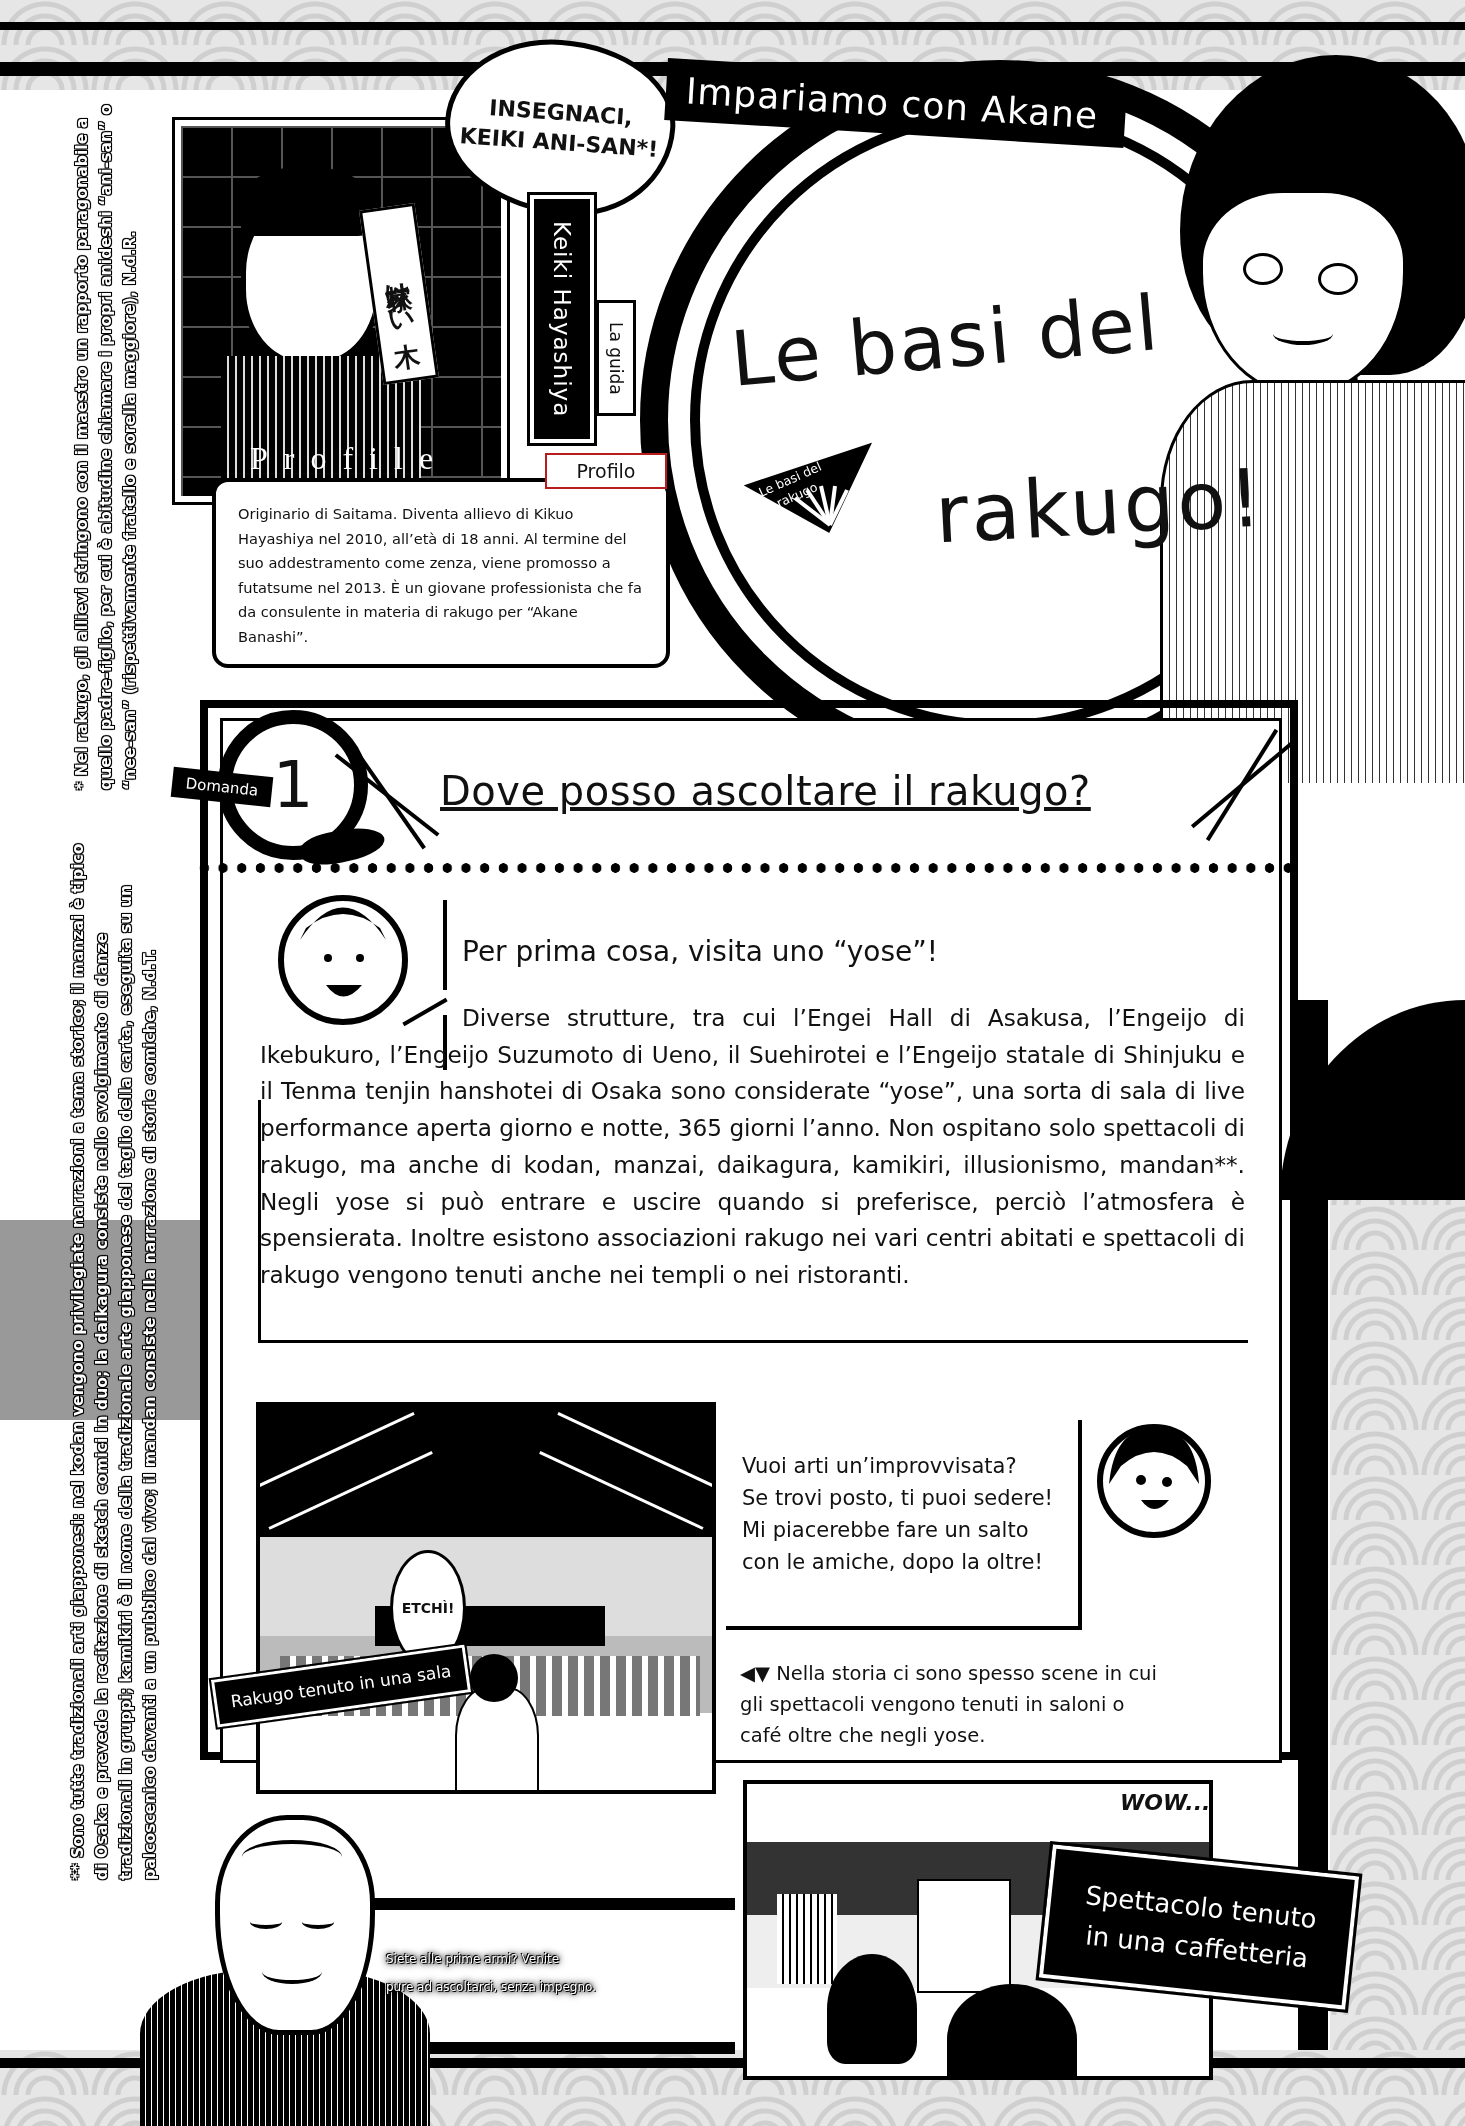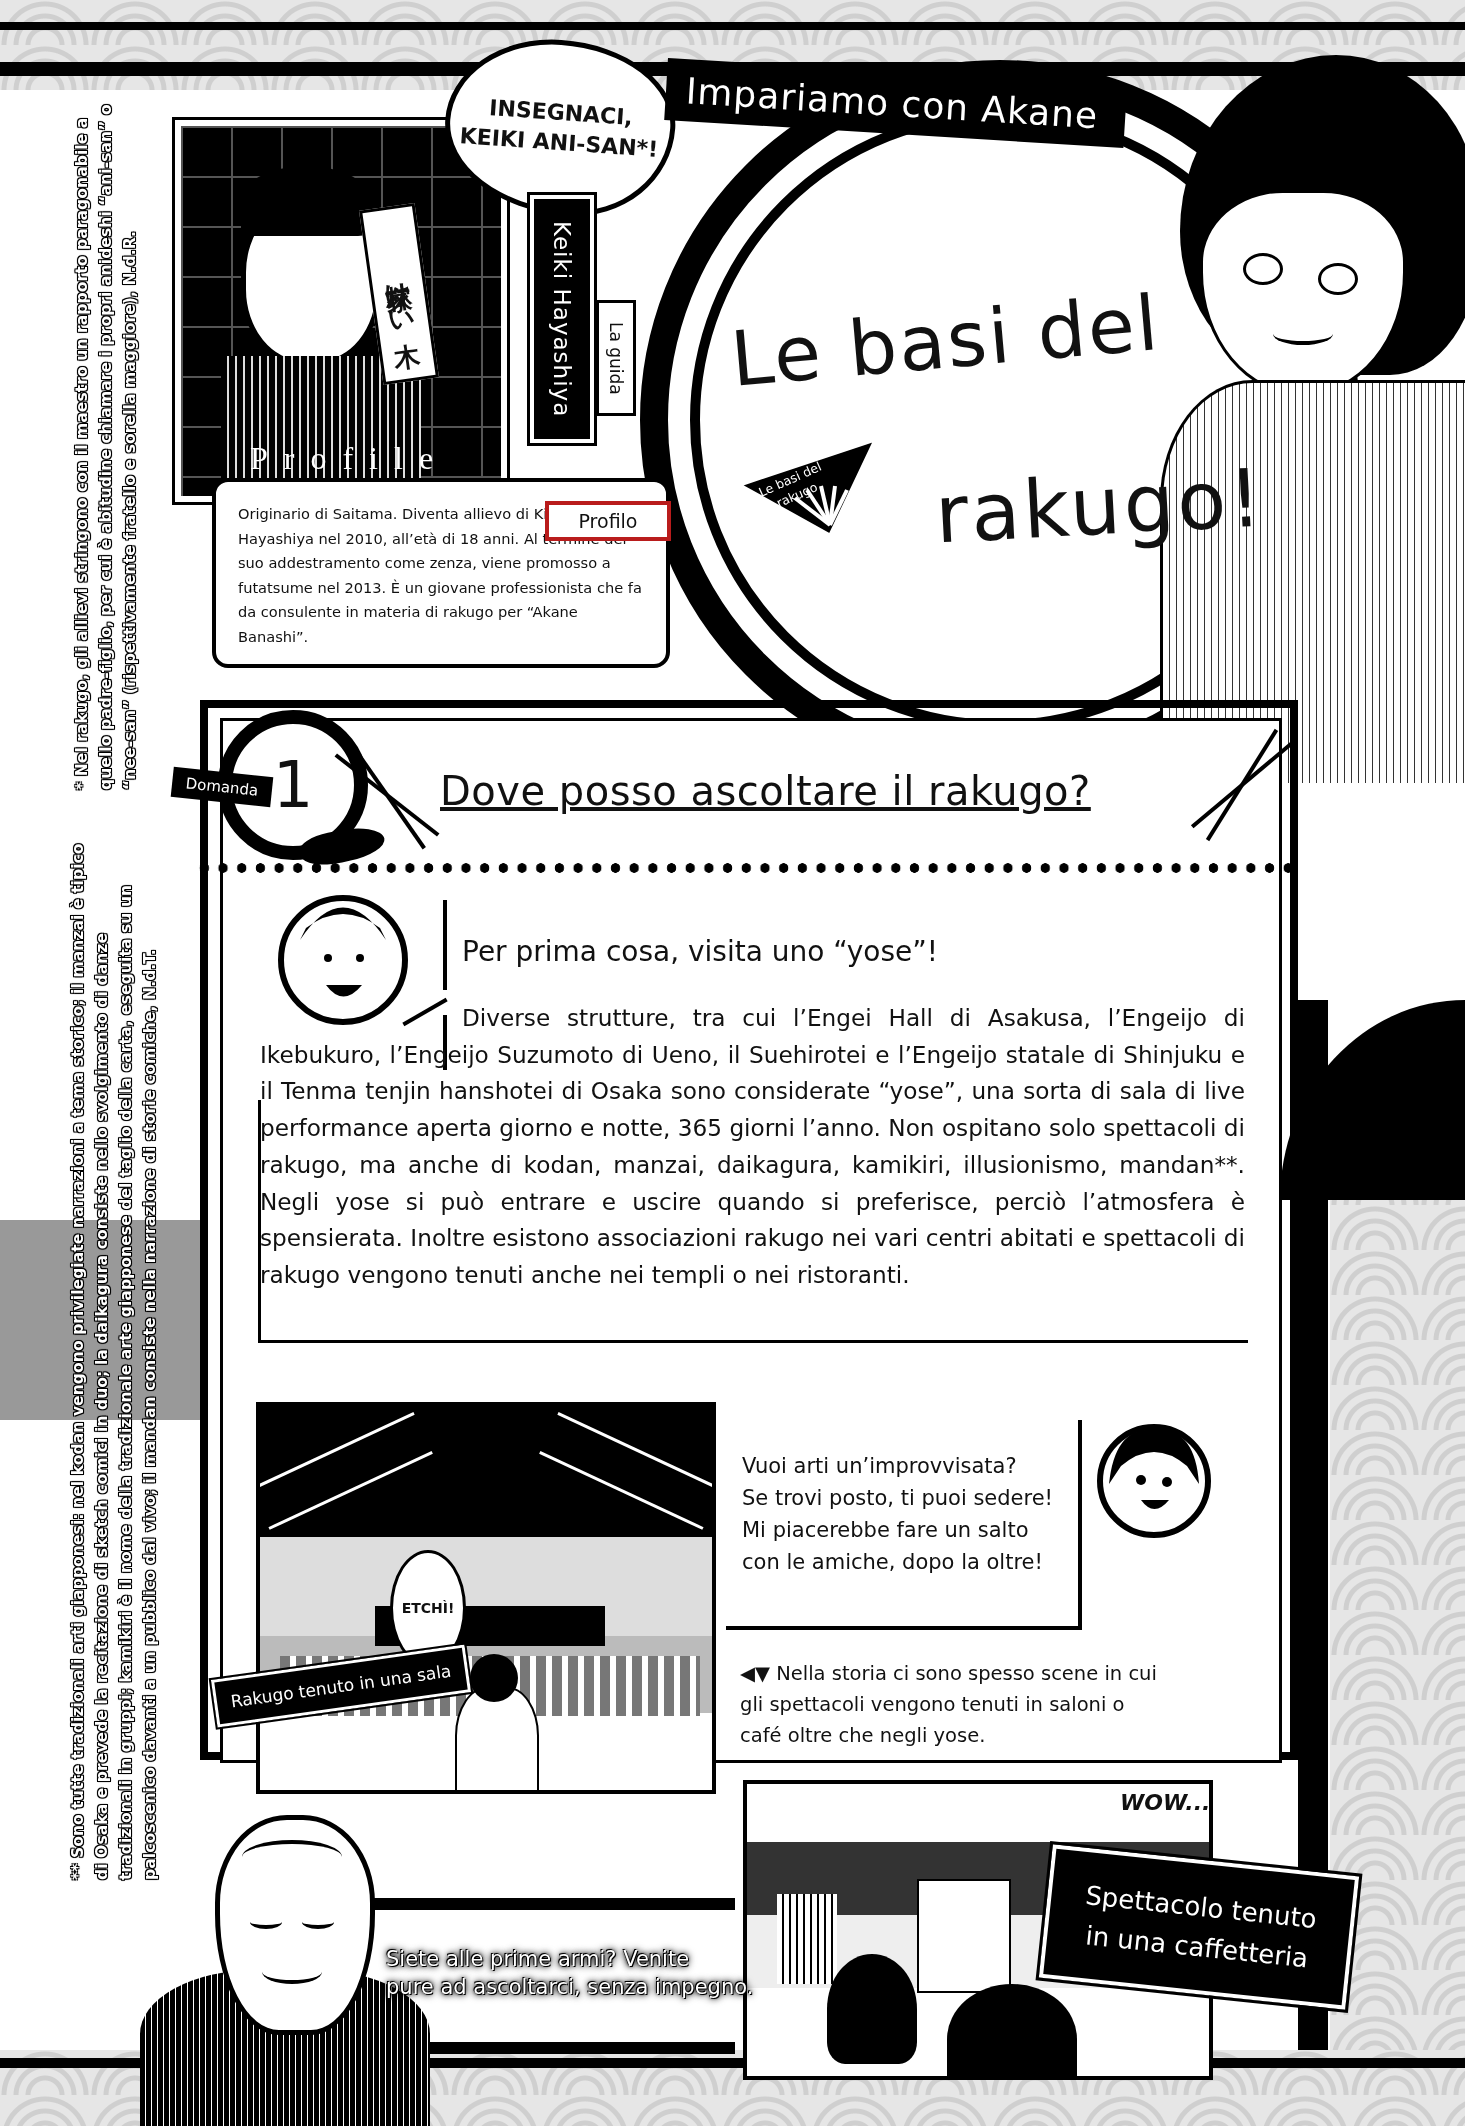--- a/index.html
+++ b/index.html
@@ -52,22 +52,22 @@
     }
     .guide-tag {
       left: 596px; top: 300px; width: 34px; height: 110px; background: #fff; border: 3px solid #000;
       writing-mode: vertical-rl; display: flex; align-items: center; justify-content: center; font-size: 17px;
     }
     .profile-word {
       left: 250px; top: 440px; color: #fff; font-family: Liberation Serif, serif;
       font-size: 32px; letter-spacing: 16px;
     }
     .profilo-tag {
-      left: 545px; top: 453px; width: 118px; height: 32px; background: #fff; border: 4px solid #b91c1c;
-      display: flex; align-items: center; justify-content: center; font-size: 19px; z-index: 3; margin-top: 48px;
+      left: 545px; top: 453px; width: 118px; height: 32px; background: #fff; border: 2px solid #b91c1c;
+      display: flex; align-items: center; justify-content: center; font-size: 19px; z-index: 3;
     }
     .profile-card {
       left: 212px; top: 478px; width: 458px; height: 190px; background: #fff;
       border: 4px solid #000; border-radius: 16px; box-sizing: border-box;
       padding: 20px 22px; font-size: 14.6px; line-height: 24.5px; z-index: 2;
     }
     
     .title-ring {
       left: 640px; top: 60px; width: 720px; height: 720px; border-radius: 50%;
       border: 28px solid #000; box-sizing: border-box; background: transparent;
@@ -185,21 +185,21 @@
     .oldman-body {
       left: 140px; top: 1970px; width: 290px; height: 160px; background: #000;
       border-radius: 40% 40% 0 0; z-index: 5;
       background-image: repeating-linear-gradient(90deg, #000 0 5px, #fff 5px 6px);
     }
     .bottom-band { left: 0; top: 2050px; width: 1465px; height: 76px; z-index: 1; }
     .oldman-caption-bg {
       left: 345px; top: 1898px; width: 390px; height: 132px; background: #fff; border-top: 12px solid #000; border-bottom: 12px solid #000; z-index: 3;
     }
     .oldman-caption {
-      left: 386px; top: 1945px; font-size: 21px; line-height: 28px; color: #fff; z-index: 7;
+      left: 386px; top: 1945px; font-size: 12px; line-height: 28px; color: #fff; z-index: 7;
       text-shadow: 0 0 3px #000, 0 0 6px #000, 0 0 8px #000, 1px 1px 0 #000, -1px -1px 0 #000;
     }
     
     .right-fan-big { left: 1280px; top: 1000px; width: 185px; height: 200px; background: #000; border-radius: 100% 0 0 0; z-index: 1; }
     .right-strip { left: 1298px; top: 1000px; width: 30px; height: 1080px; background: #000; z-index: 1; }
     .right-wave { left: 1330px; top: 1160px; width: 135px; height: 890px; z-index: 0; }
     .left-gray-block { left: 0; top: 1220px; width: 200px; height: 200px; background: #999; z-index: 0; }
   </style>
 </head>
 <body>

